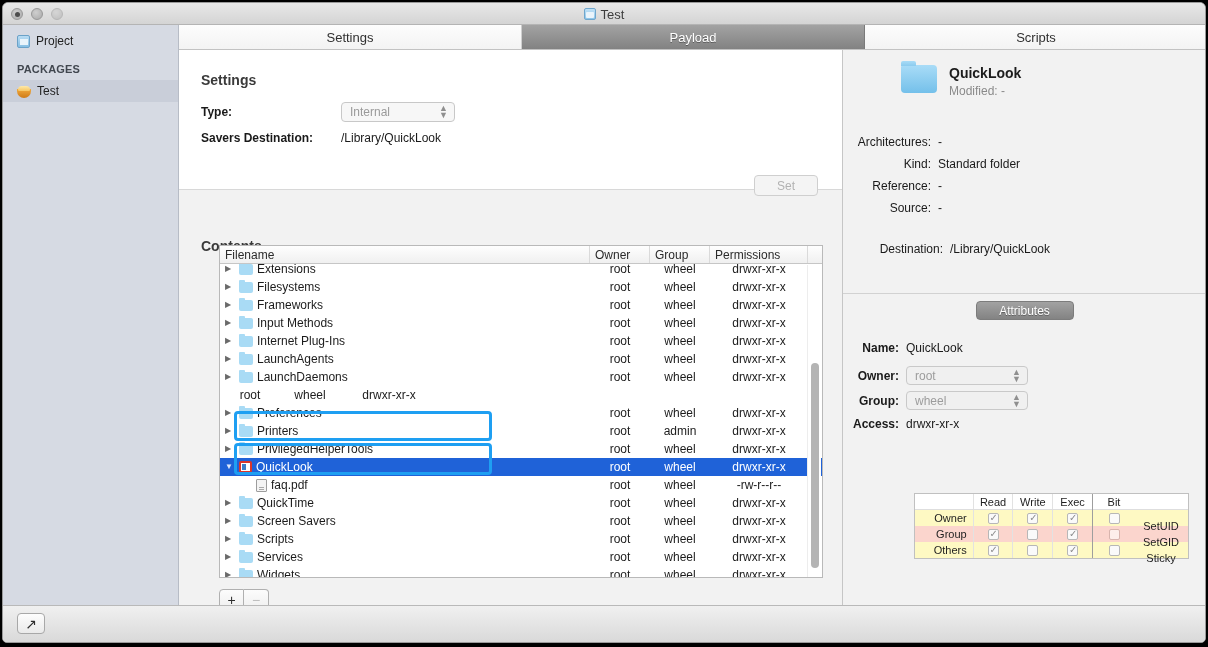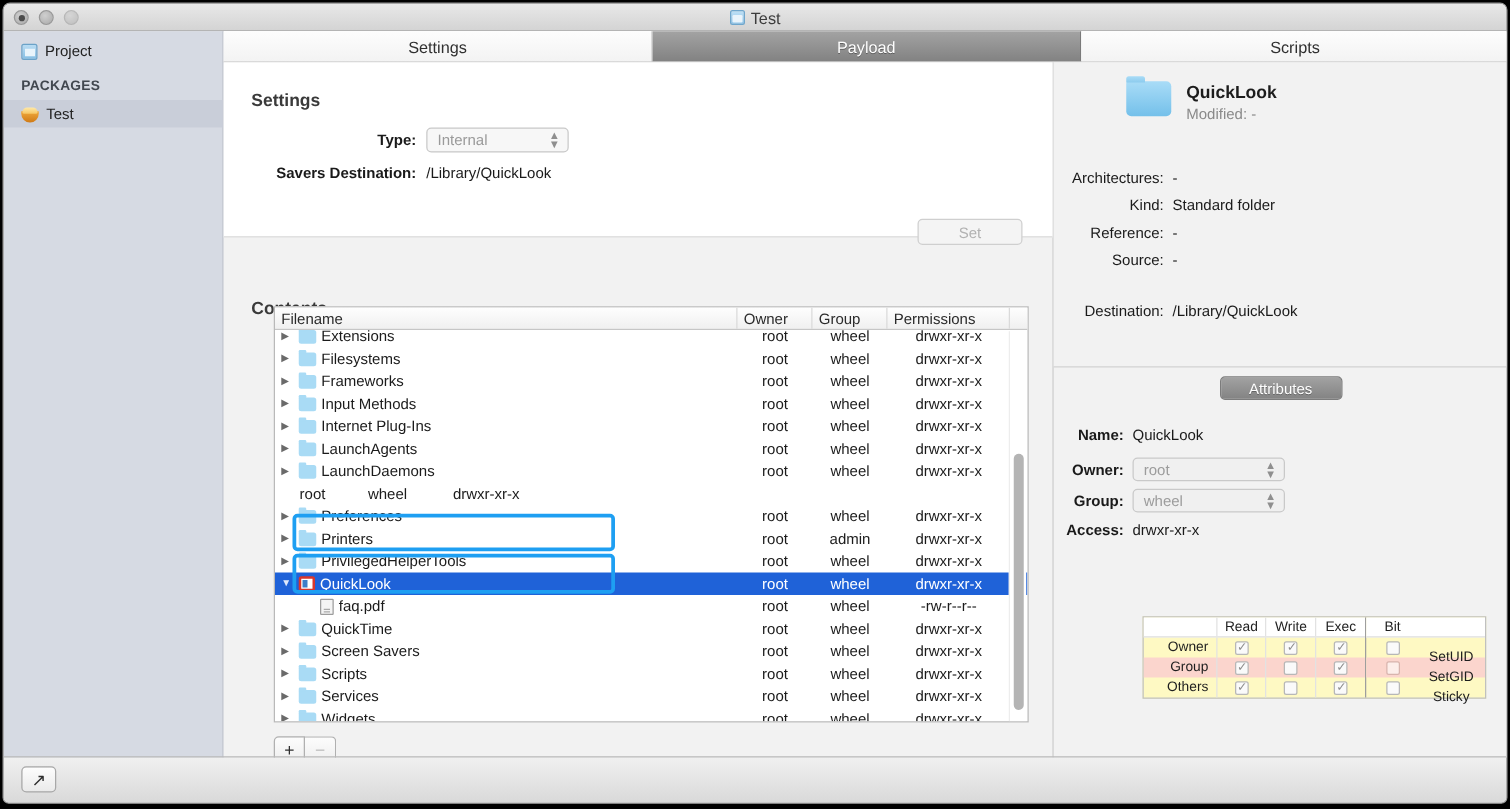--- a/index.html
+++ b/index.html
@@ -151,35 +151,35 @@
     position: relative;
   }
   .sec-title {
     font-size: 14px; font-weight: bold; color: #3a3a3a;
   }
   .s-title-pos { position: absolute; left: 22px; top: 22px; }
   .form-row {
     position: absolute; display: flex; align-items: center;
     font-size: 12px; color: #1a1a1a;
   }
-  .form-label { width: 140px; text-align: right; font-weight: bold; padding-right: 8px; }
+  .form-label { width: 140px; text-align: left; font-weight: bold; padding-right: 8px; }
   .popup {
     width: 114px; height: 20px; border-radius: 4px;
     background: #f7f7f7; border: 1px solid #c8c8c8;
     position: relative; display: flex; align-items: center;
     padding-left: 8px; font-size: 12px; color: #9a9a9a;
   }
   .popup .chev {
     position: absolute; right: 6px; top: 50%; transform: translateY(-50%);
     font-size: 9px; line-height: 7px; color: #8f8f8f; text-align: center;
   }
   .plain-val { font-size: 12px; color: #1a1a1a; }
   .set-btn {
     position: absolute; right: 24px; top: 125px;
-    width: 84px; height: 21px; border-radius: 4px;
+    width: 64px; height: 21px; border-radius: 4px;
     background: #f4f4f4; border: 1px solid #cfcfcf;
     display: flex; align-items: center; justify-content: center;
     font-size: 12px; color: #b2b2b2;
   }
 
   
   .contents-title { position: absolute; left: 22px; top: 188px; }
   .table-wrap {
     position: absolute; left: 40px; top: 195px;
     width: 604px; height: 333px;
@@ -646,21 +646,21 @@
               <span>Standard folder</span>
             </div>
             <div class="insp-row" style="left:0; top:129px;">
               <span class="insp-label">Reference:</span>
               <span>-</span>
             </div>
             <div class="insp-row" style="left:0; top:151px;">
               <span class="insp-label">Source:</span>
               <span>-</span>
             </div>
-            <div class="insp-row" style="left:0; top:192px;">
+            <div class="insp-row" style="left:12px; top:192px;">
               <span class="insp-label">Destination:</span>
               <span>/Library/QuickLook</span>
             </div>
           </div>
 
           <div class="insp-divider"></div>
 
           <div class="seg-wrap">
             <div class="seg">
               <span>Attributes</span>

